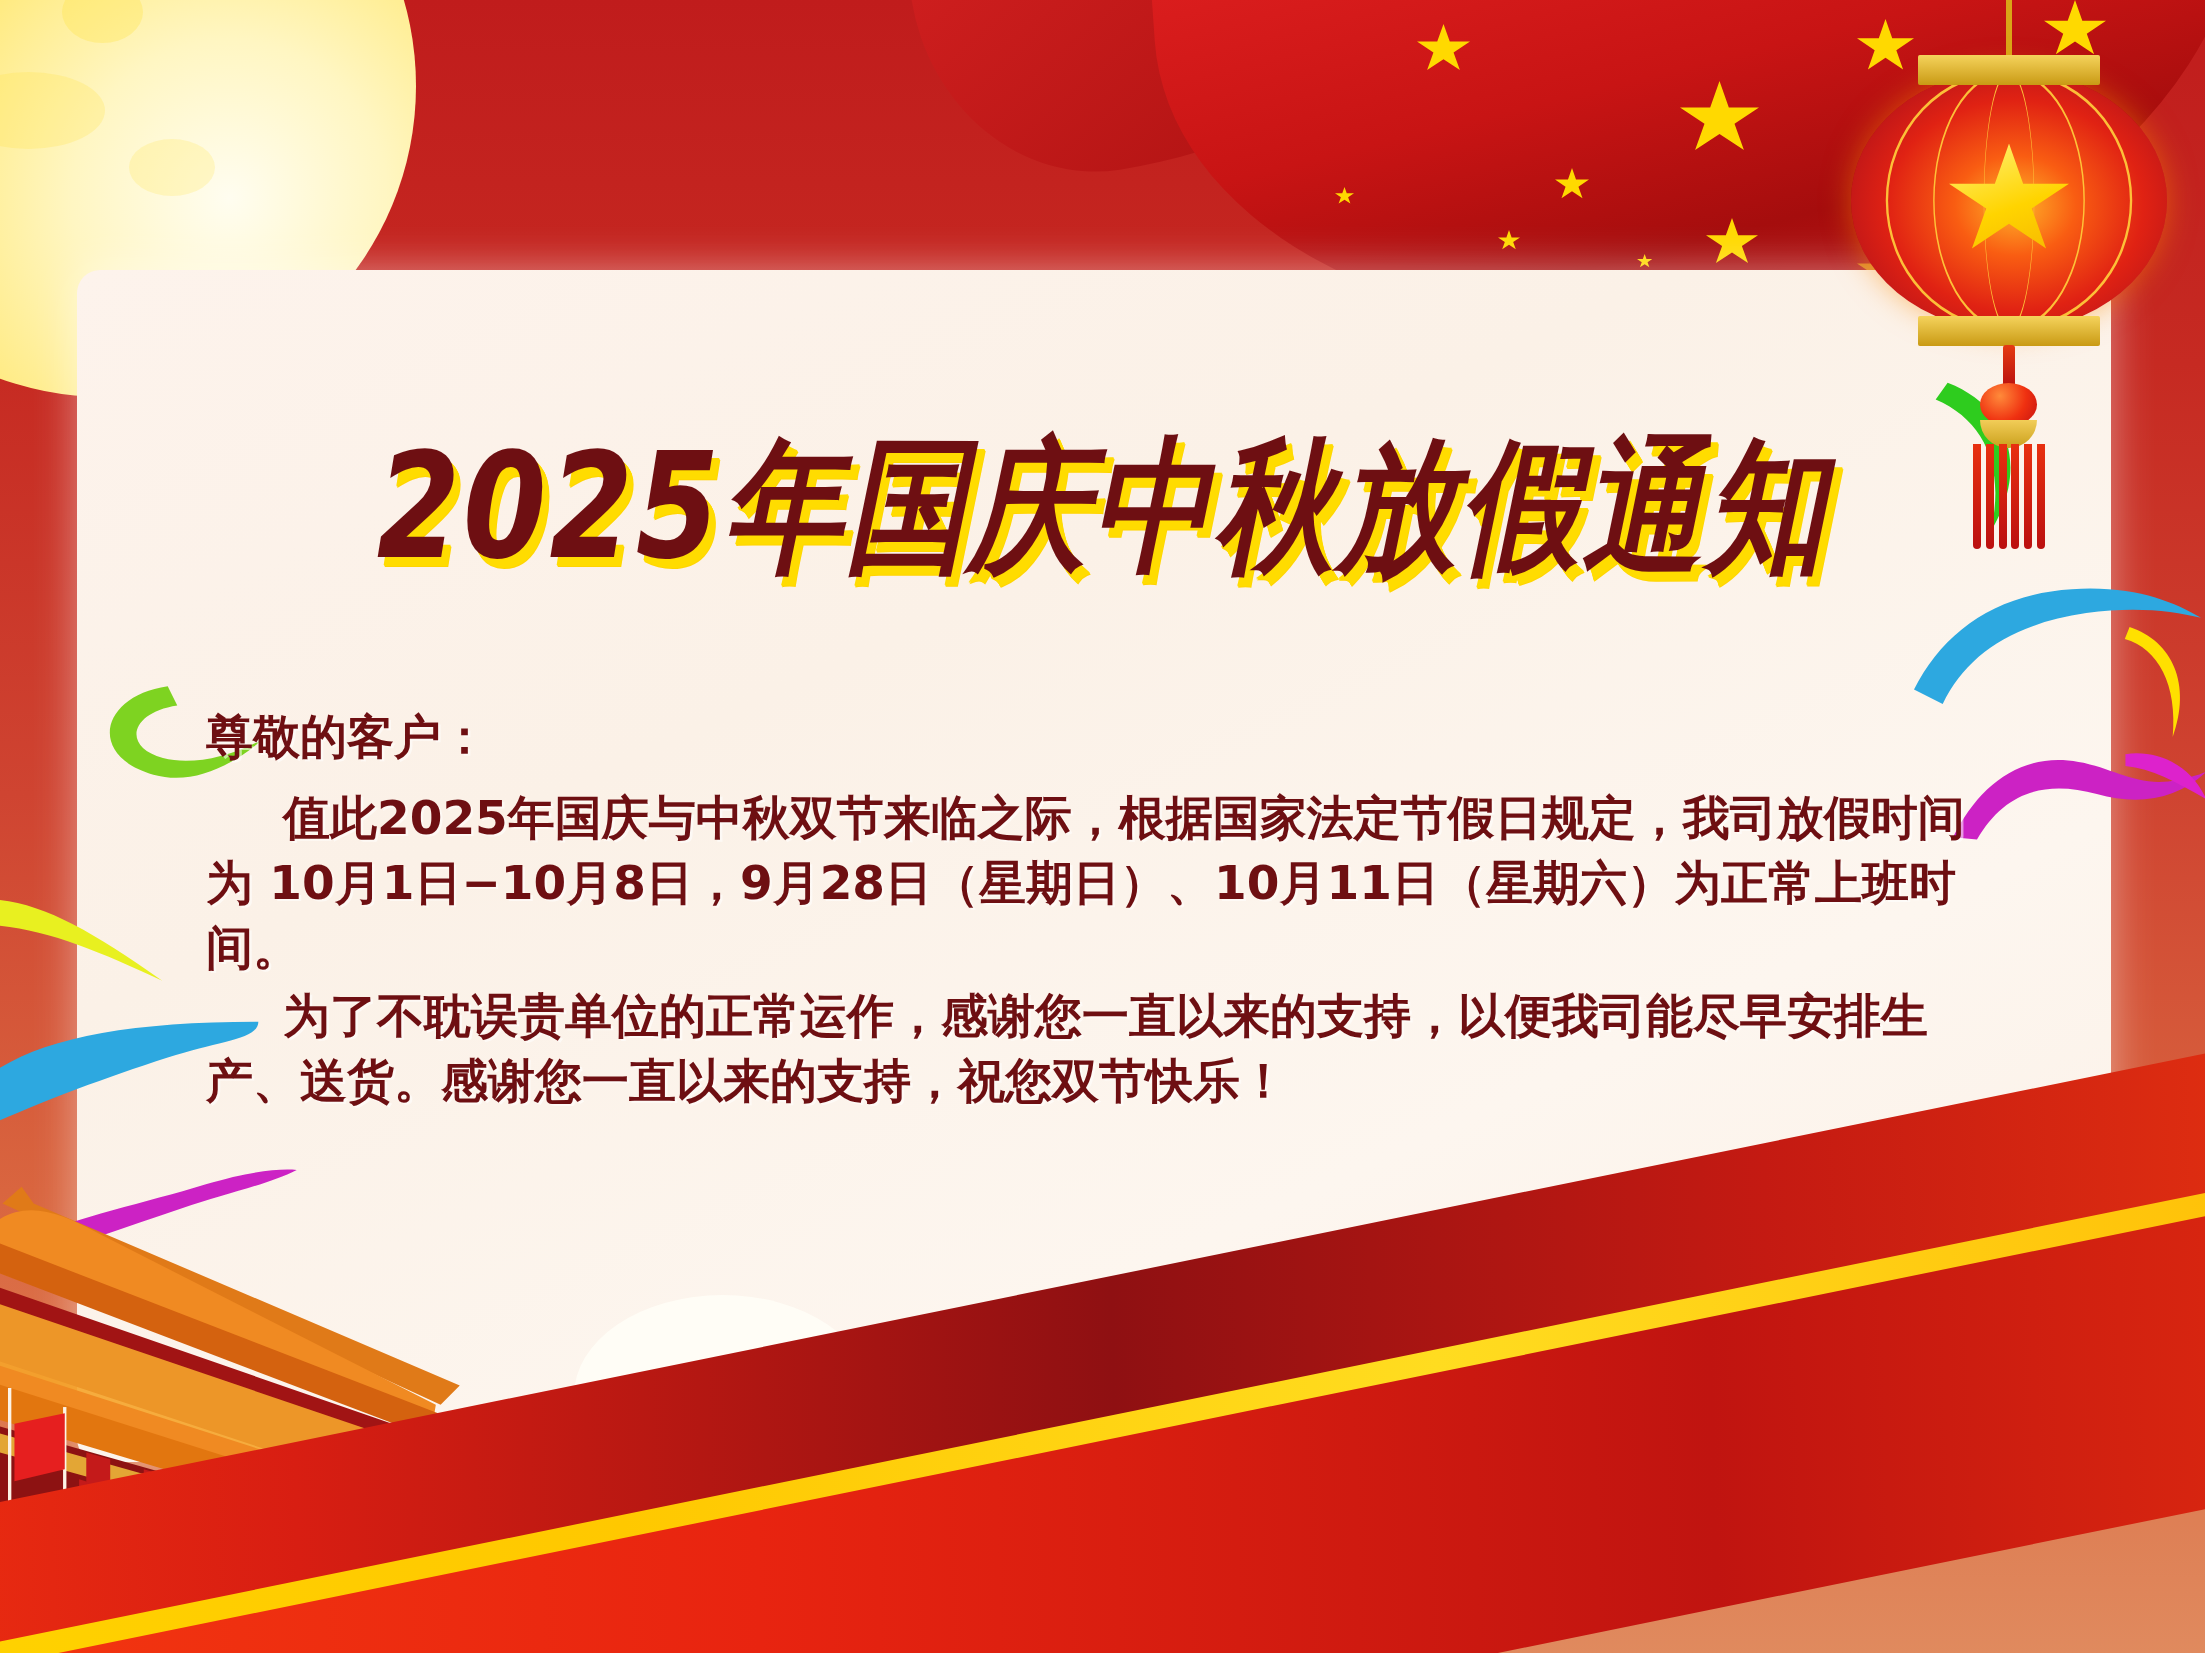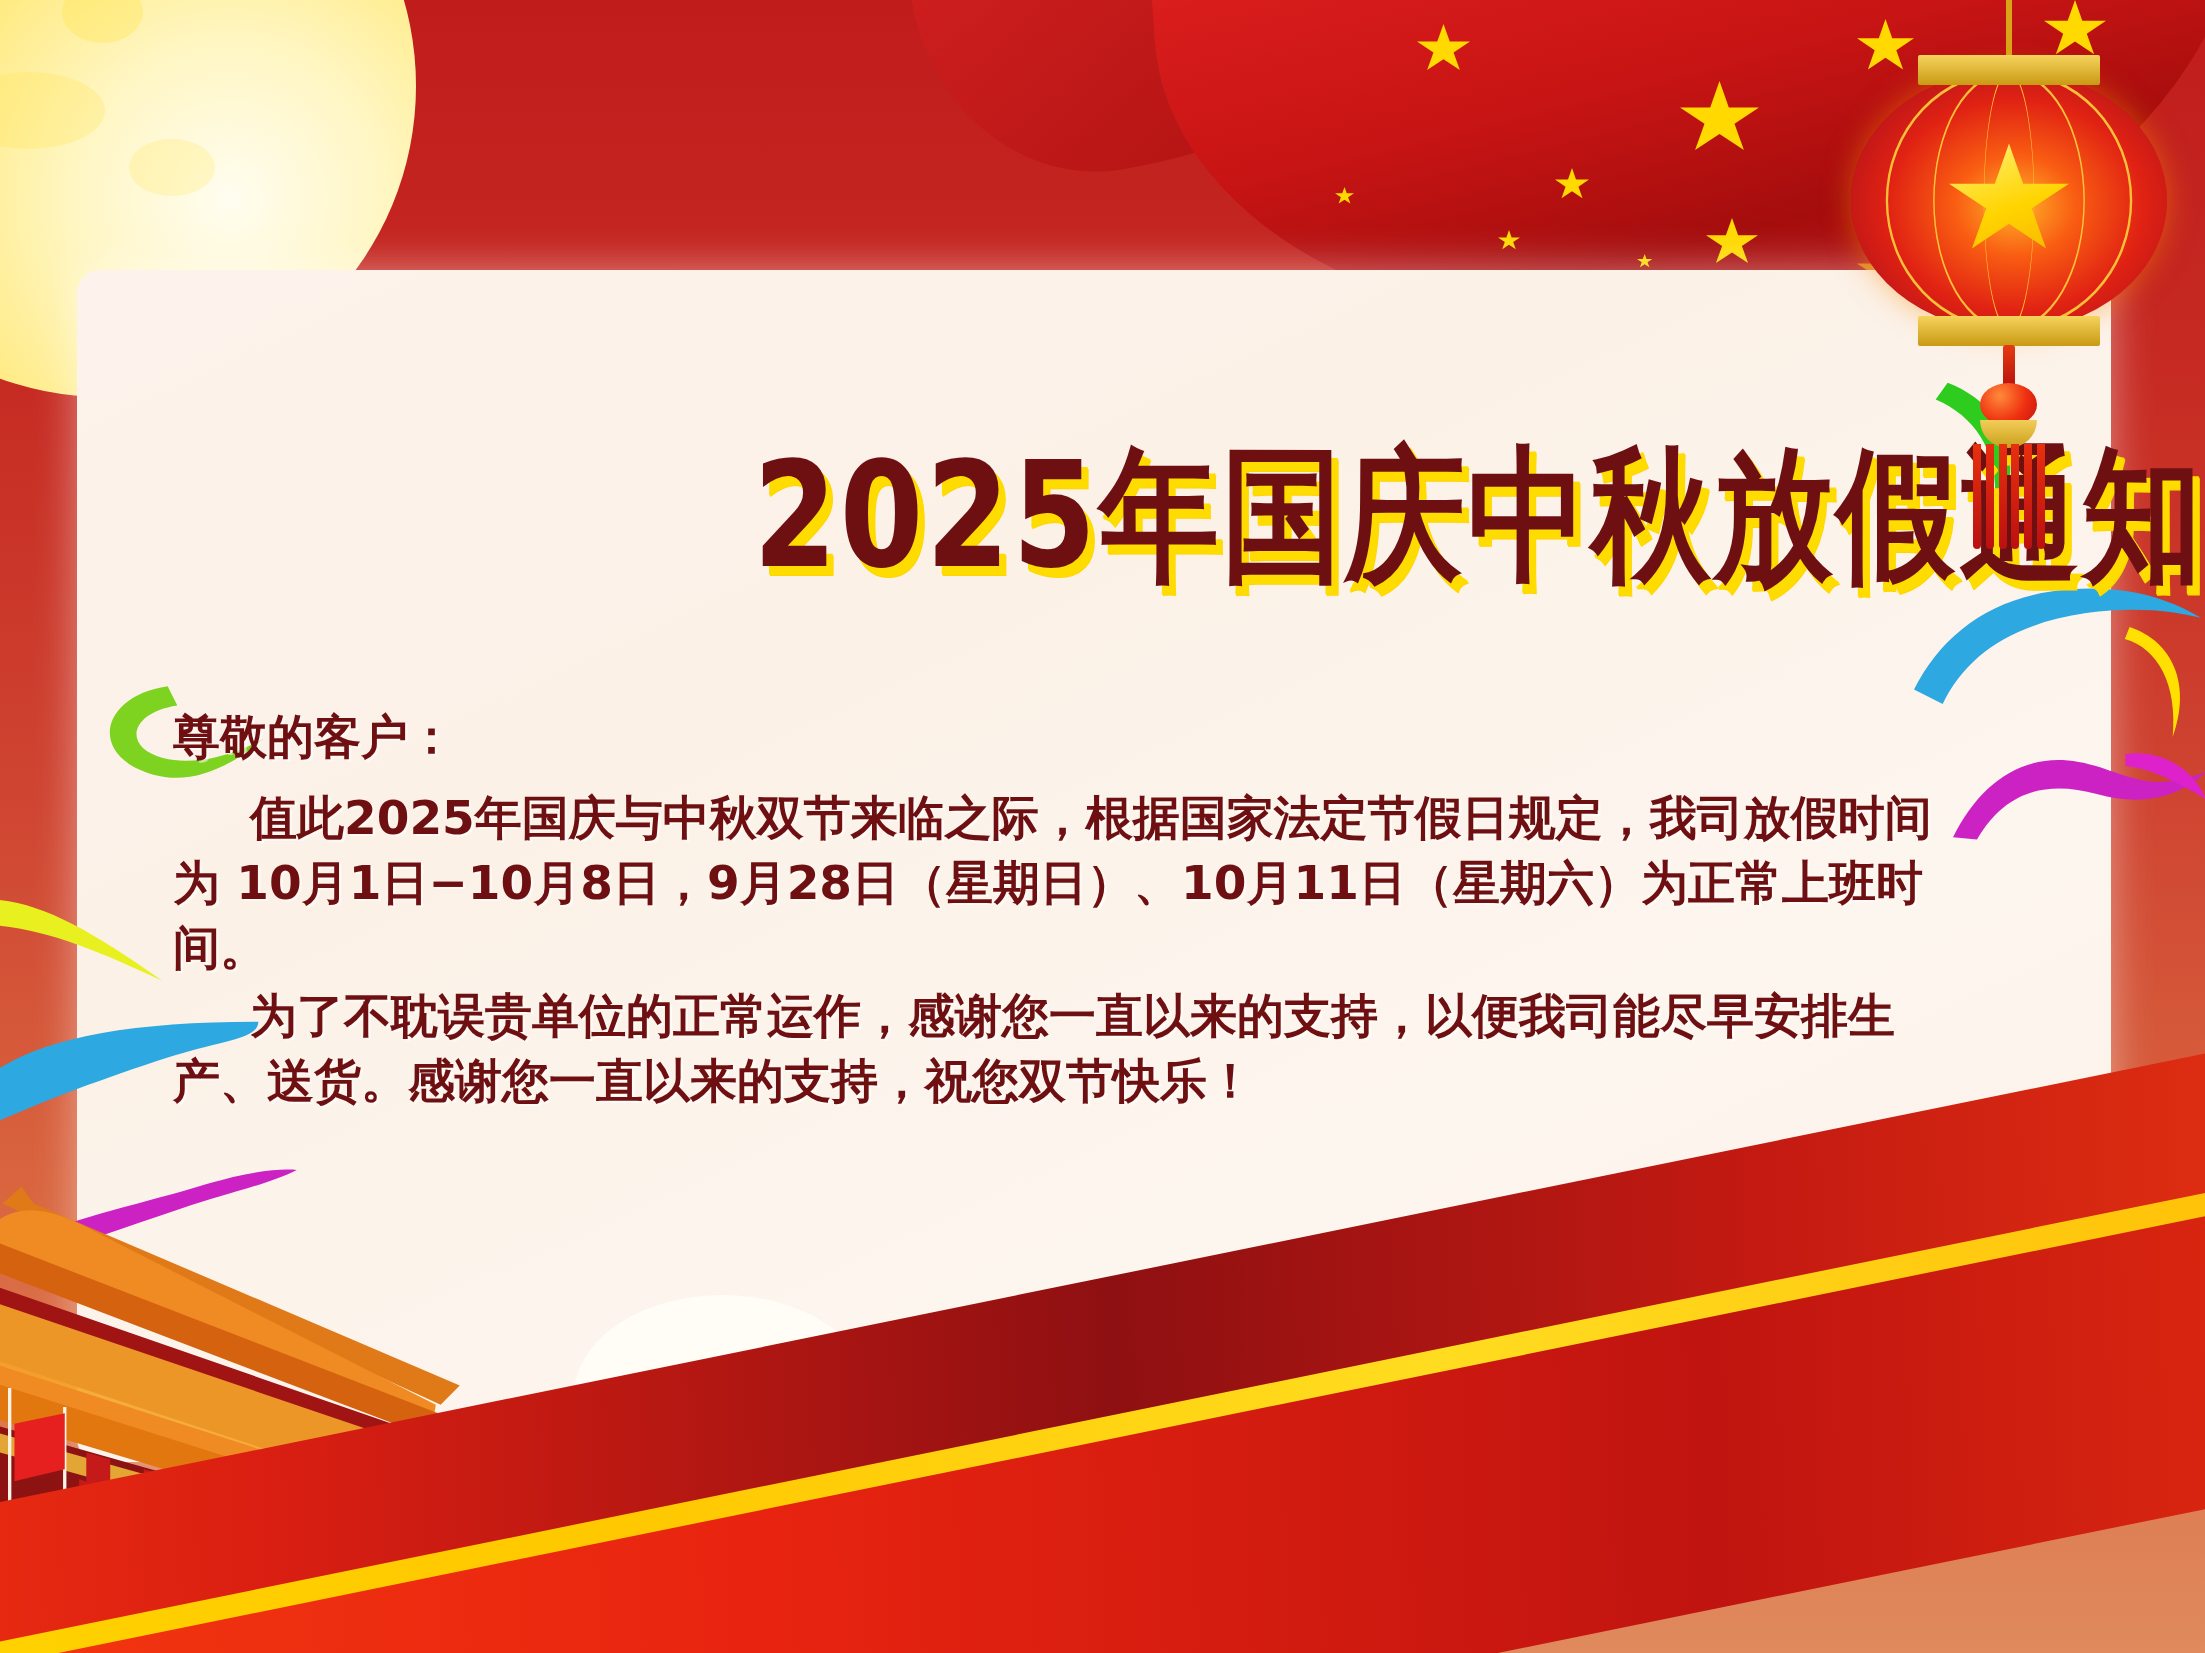--- a/index.html
+++ b/index.html
@@ -35,38 +35,38 @@
   
   .star{position:absolute;background:#ffd900;
         clip-path:polygon(50% 0%,61.8% 35.2%,100% 35.2%,69% 57%,80.9% 92%,50% 70.5%,19.1% 92%,31% 57%,0% 35.2%,38.2% 35.2%);}
 
   
   .card{position:absolute;left:77px;top:270px;width:2034px;height:1192px;border-radius:23px;
         background:linear-gradient(155deg,#fdf3ec 0%,#fbf1e7 35%,#fdf6ef 70%,#fbf0e6 100%);
         box-shadow:0 0 43px rgba(255,255,255,.45);}
 
   
-  .title-wrap{position:absolute;left:0;right:0;top:418px;text-align:right;}
+  .title-wrap{position:absolute;left:0;right:0;top:409px;text-align:center;font-style:italic;}
   .title{
       display:inline-block;
       font-family:"DejaVu Sans","Liberation Sans",sans-serif;
       font-weight:bold;
       font-size:120px;
       letter-spacing:2.9px;
       color:#6e0f12;
       transform:scaleY(1.22);
       transform-origin:center top;
       text-shadow:
          6.2px 7.2px 0 #ffdc00,
          6.7px 7.7px 0 #ffdc00,
          7.2px 8.1px 0 #ffd400;
   }
 
   
-  .body-text{position:absolute;left:173px;top:704px;width:1780px;
+  .body-text{position:absolute;left:206px;top:704px;width:1780px;
              color:#6e0f12;
              font-family:"DejaVu Sans","Liberation Sans",sans-serif;
              font-weight:bold;font-size:47px;line-height:65px;
              text-shadow:2.4px 2.4px 0 rgba(255,255,255,.55);}
   .body-text p{margin:0 0 2.9px 0;}
   .p-indent{text-indent:77px;}
   .salutation{margin-bottom:16.3px !important;}
   .sign{position:absolute;right:158px;top:1271px;
         color:#6e0f12;font-family:"DejaVu Sans","Liberation Sans",sans-serif;
         font-weight:bold;font-size:47px;letter-spacing:1.4px;

